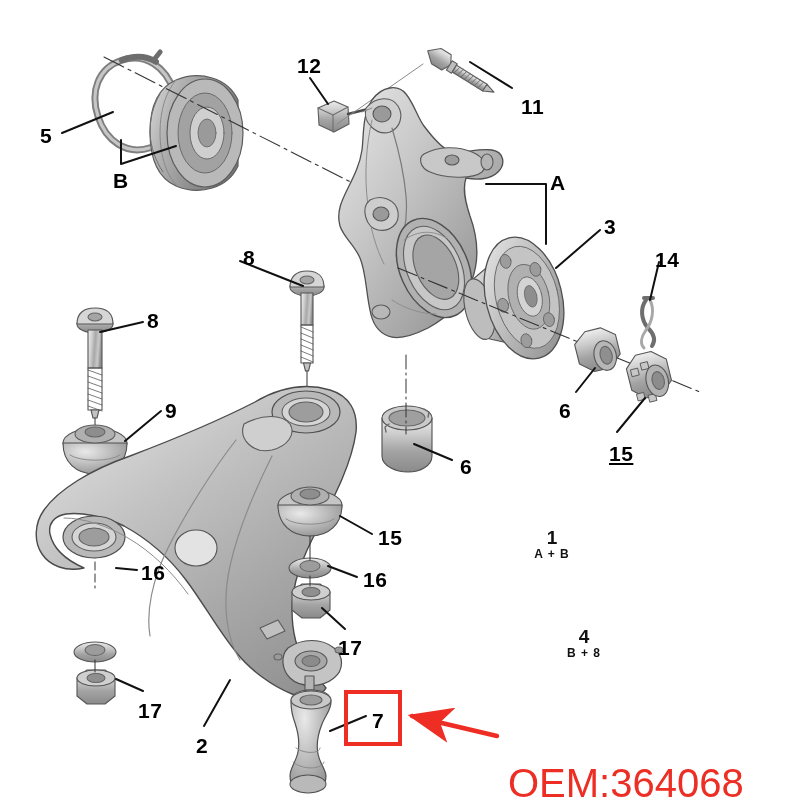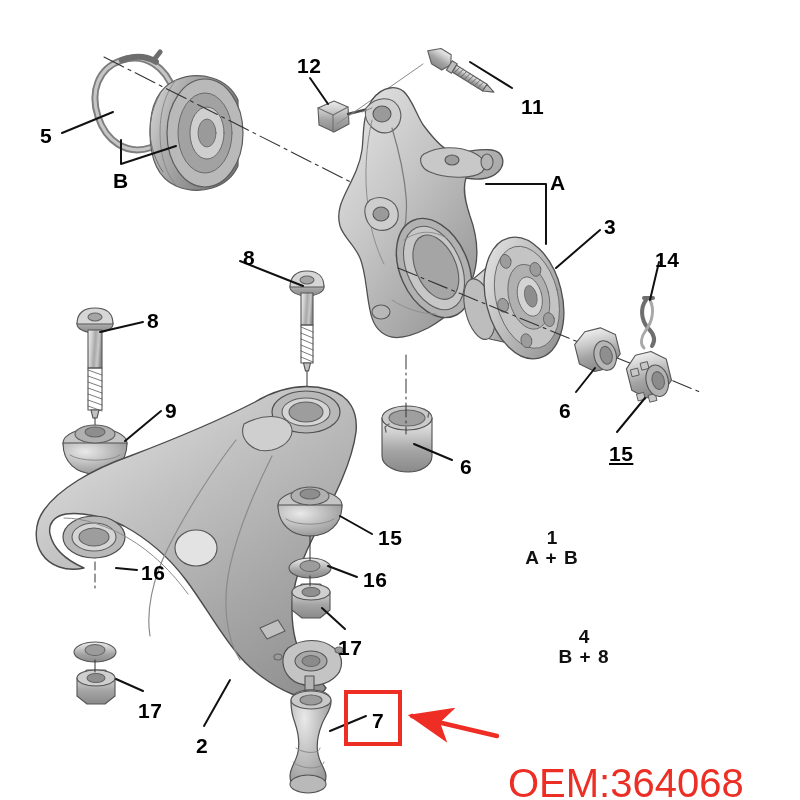--- a/index.html
+++ b/index.html
@@ -27,21 +27,21 @@
 
   .brace-block{
     position:absolute;
     text-align:center;
     color:#111111;
     font-family:"Liberation Sans", sans-serif;
     font-weight:bold;
     white-space:nowrap;
   }
   .brace-top{font-size:19px;line-height:1;margin-bottom:1px;}
-  .brace-bottom{font-size:19px;line-height:1;margin-top:0px;letter-spacing:1px;}
+  .brace-bottom{font-size:12px;line-height:1;margin-top:0px;letter-spacing:1px;}
   .brace-svg{display:block;margin:0 auto;}
 
   .oem-label{
     position:absolute;
     color:#ed2e24;
     font-family:"Liberation Sans", sans-serif;
     font-size:40px;
     font-weight:400;
     letter-spacing:0px;
     white-space:nowrap;

